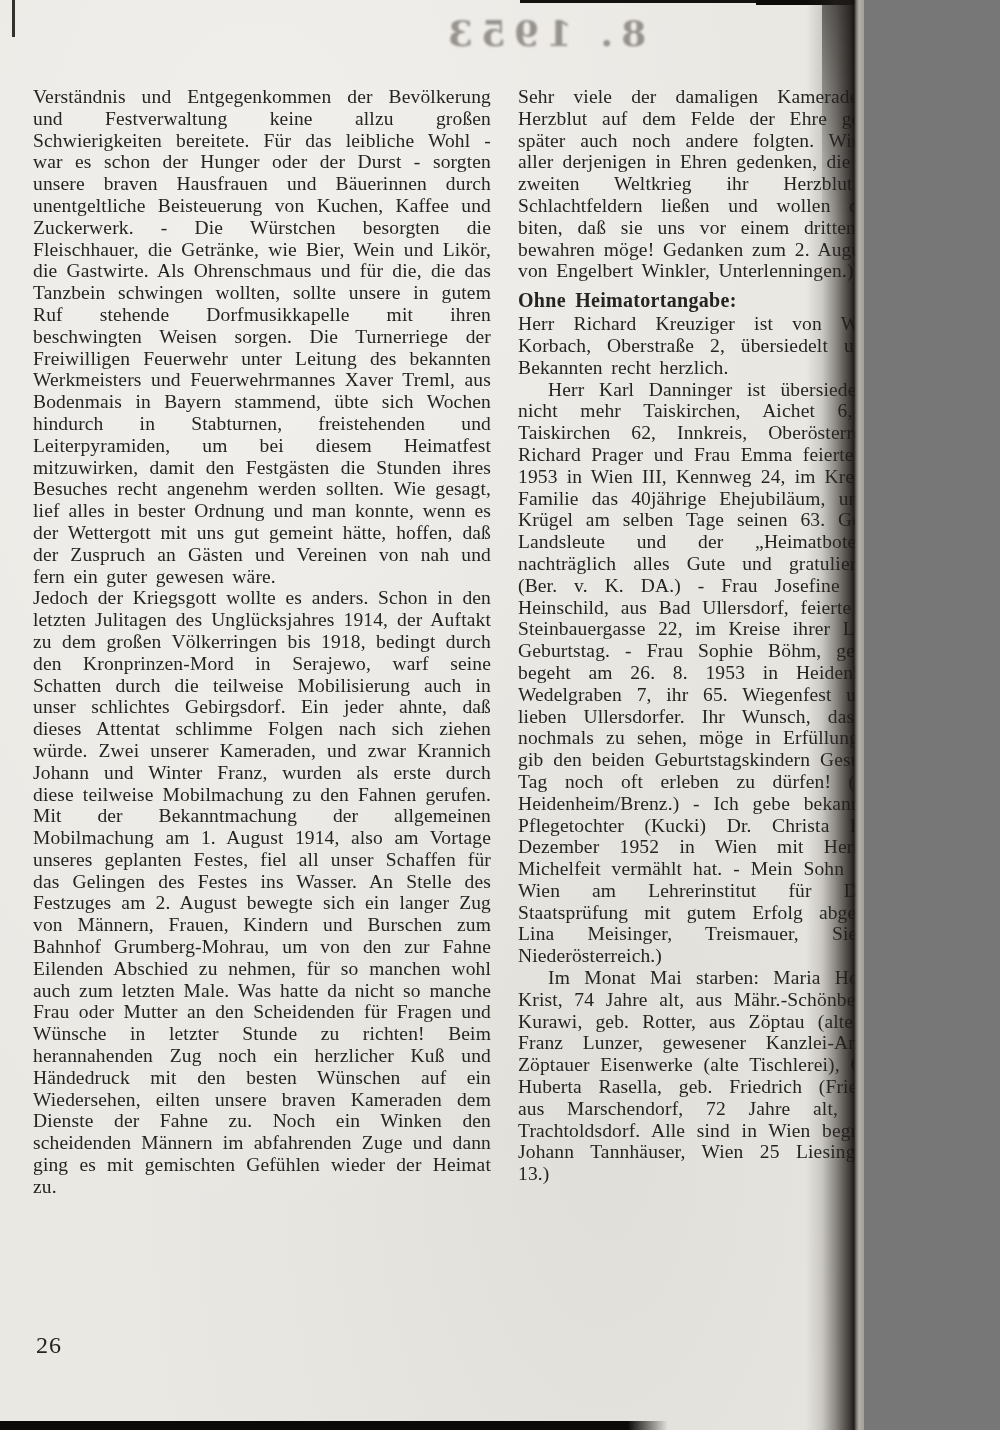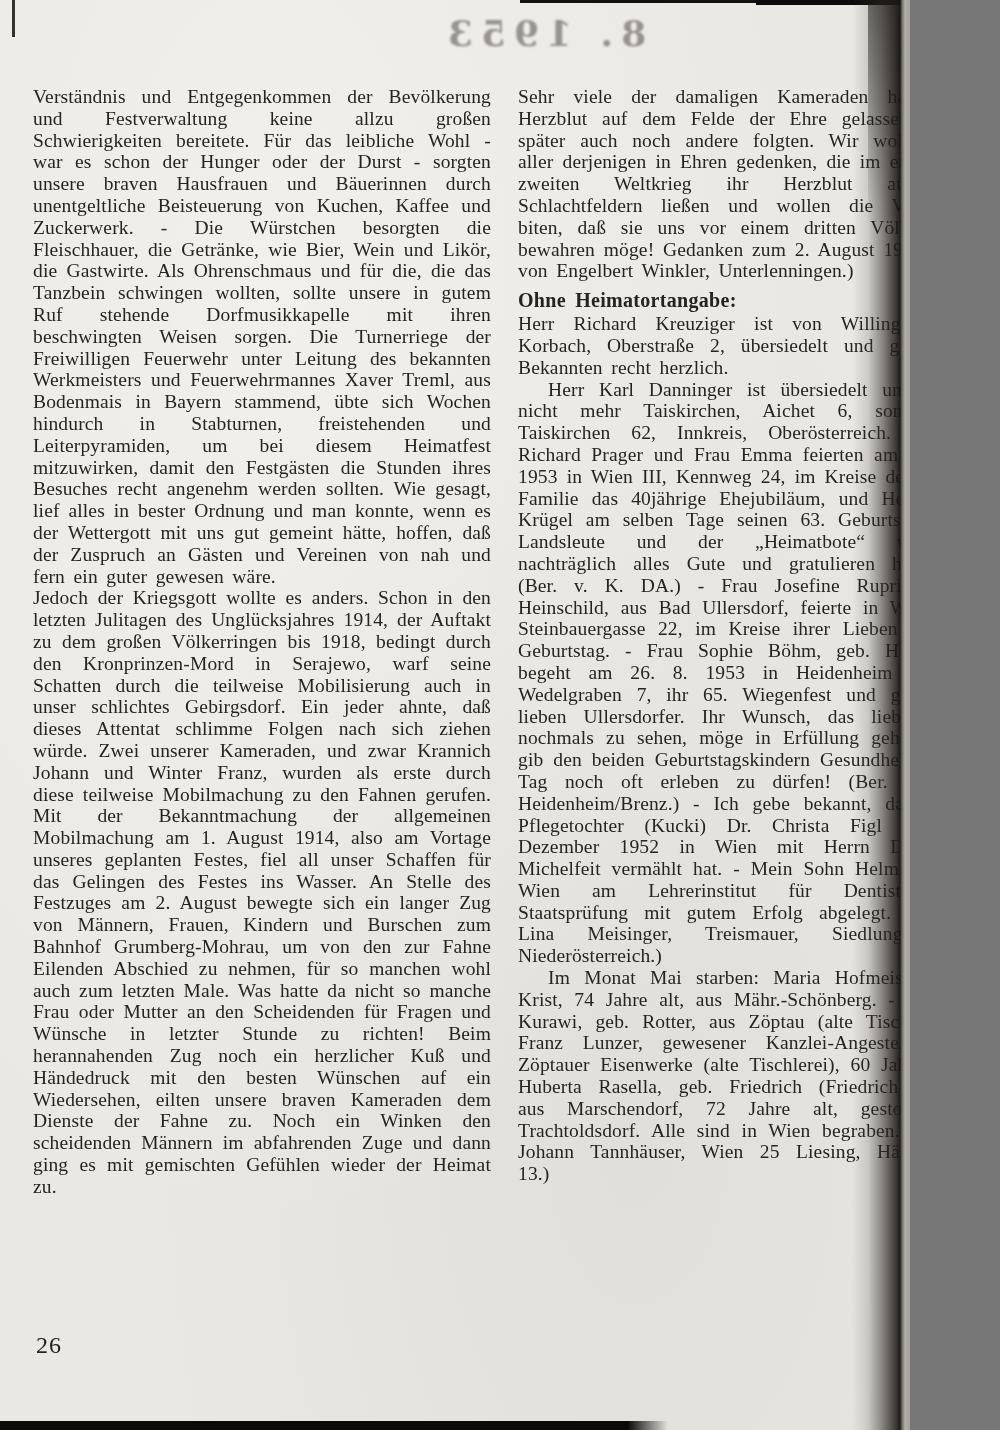--- a/index.html
+++ b/index.html
@@ -7,21 +7,20 @@
     position: relative;
     width: 864px;
     height: 1430px;
     background: #eae8e3;
     background-image:
       radial-gradient(ellipse at 30% 20%, rgba(255,255,255,0.35), rgba(255,255,255,0) 60%),
       radial-gradient(ellipse at 70% 80%, rgba(120,115,105,0.08), rgba(120,115,105,0) 55%);
     overflow: hidden;
     font-family: "Liberation Serif", serif;
     color: #262422;
-    padding-left: 46px;
   }
   .columns {
     position: absolute;
     top: 86px;
     left: 33px;
     width: 944px;
     display: flex;
     gap: 27px;
   }
   .col { width: 458px; }

